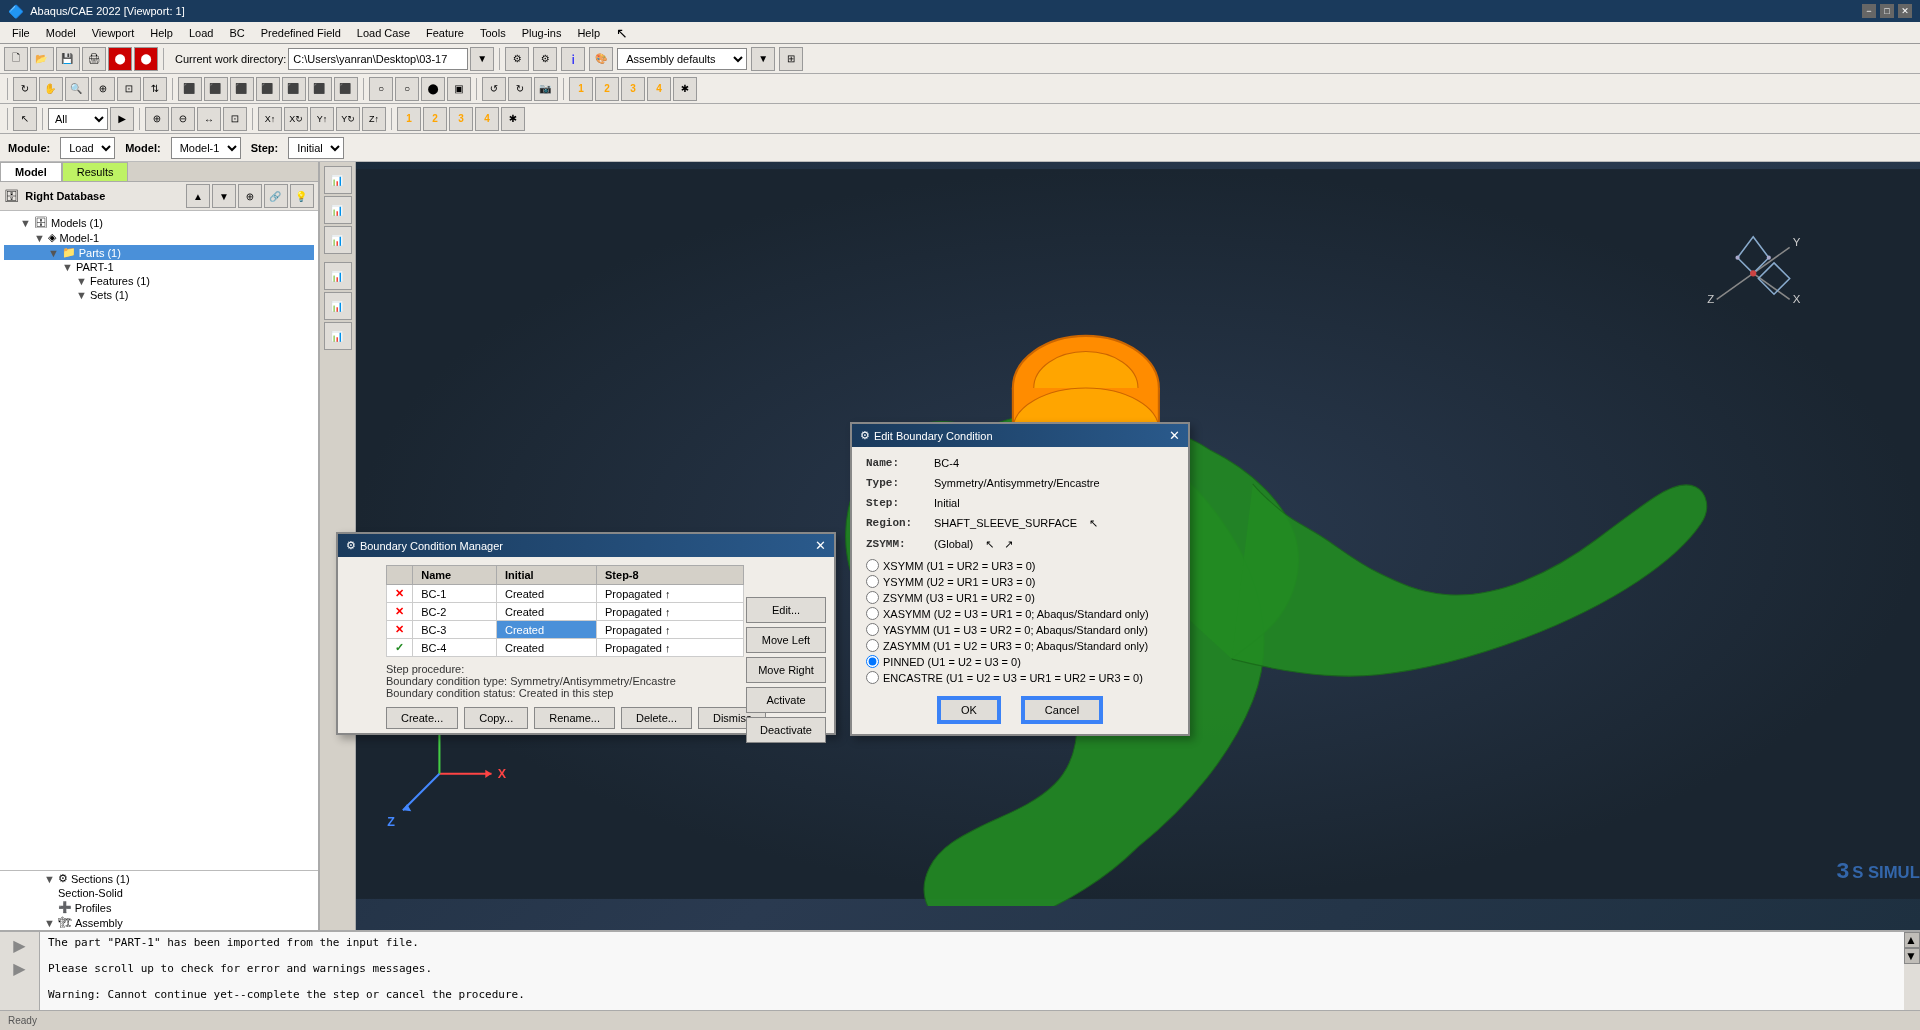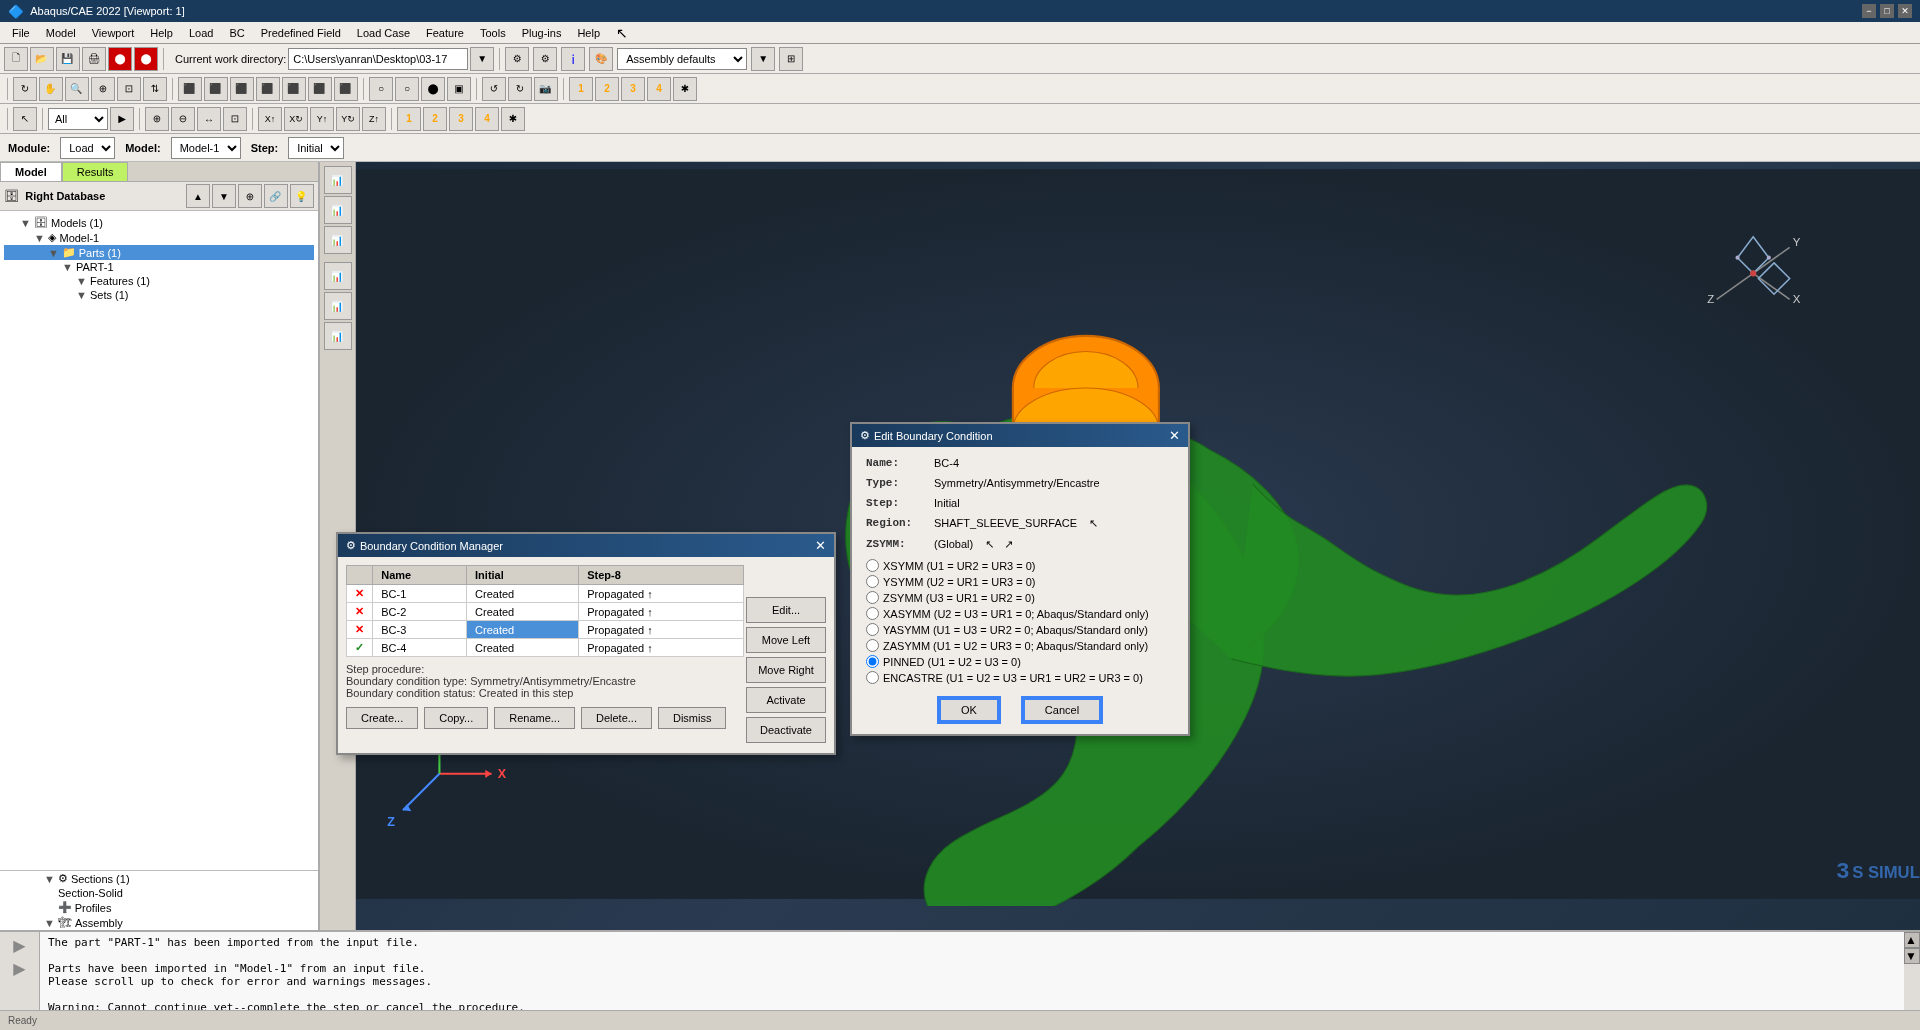--- a/index.html
+++ b/index.html
@@ -708,21 +708,21 @@
 
 
     <div id="bc-manager">
       <div id="bc-manager-title">
         <span style="display:flex;align-items:center;gap:4px;">
           <span>⚙</span>
           <span>Boundary Condition Manager</span>
         </span>
         <button style="background:none;border:none;color:white;cursor:pointer;font-size:13px;">✕</button>
       </div>
-      <div id="bc-manager-content" style="position:relative;padding:8px 90px 24px 8px;">
+      <div id="bc-manager-content" style="position:relative;padding:8px 90px 4px 8px;margin-left:40px;">
         <table class="bc-table">
           <thead>
             <tr>
               <th style="width:20px;"></th>
               <th>Name</th>
               <th>Initial</th>
               <th>Step-8</th>
             </tr>
           </thead>
           <tbody>
@@ -862,21 +862,20 @@
 </div>
 
 <div id="message-area">
   <div id="message-icons">
     <span style="font-size:16px;color:#888;cursor:pointer;">▶</span>
     <span style="font-size:16px;color:#888;cursor:pointer;">▶</span>
   </div>
   <div id="message-text">
     <div>The part "PART-1" has been imported from the input file.</div>
     <div>&nbsp;</div>
-    <div>Parts have been imported in "Model-1" from an input file.</div>
     <div>Please scroll up to check for error and warnings messages.</div>
     <div>&nbsp;</div>
     <div>Warning: Cannot continue yet--complete the step or cancel the procedure.</div>
   </div>
   <div id="message-scroll">
     <div style="height:16px;background:#c0bdb8;border:1px solid #888;cursor:pointer;">▲</div>
     <div style="flex:1;"></div>
     <div style="height:16px;background:#c0bdb8;border:1px solid #888;cursor:pointer;">▼</div>
   </div>
 </div>

